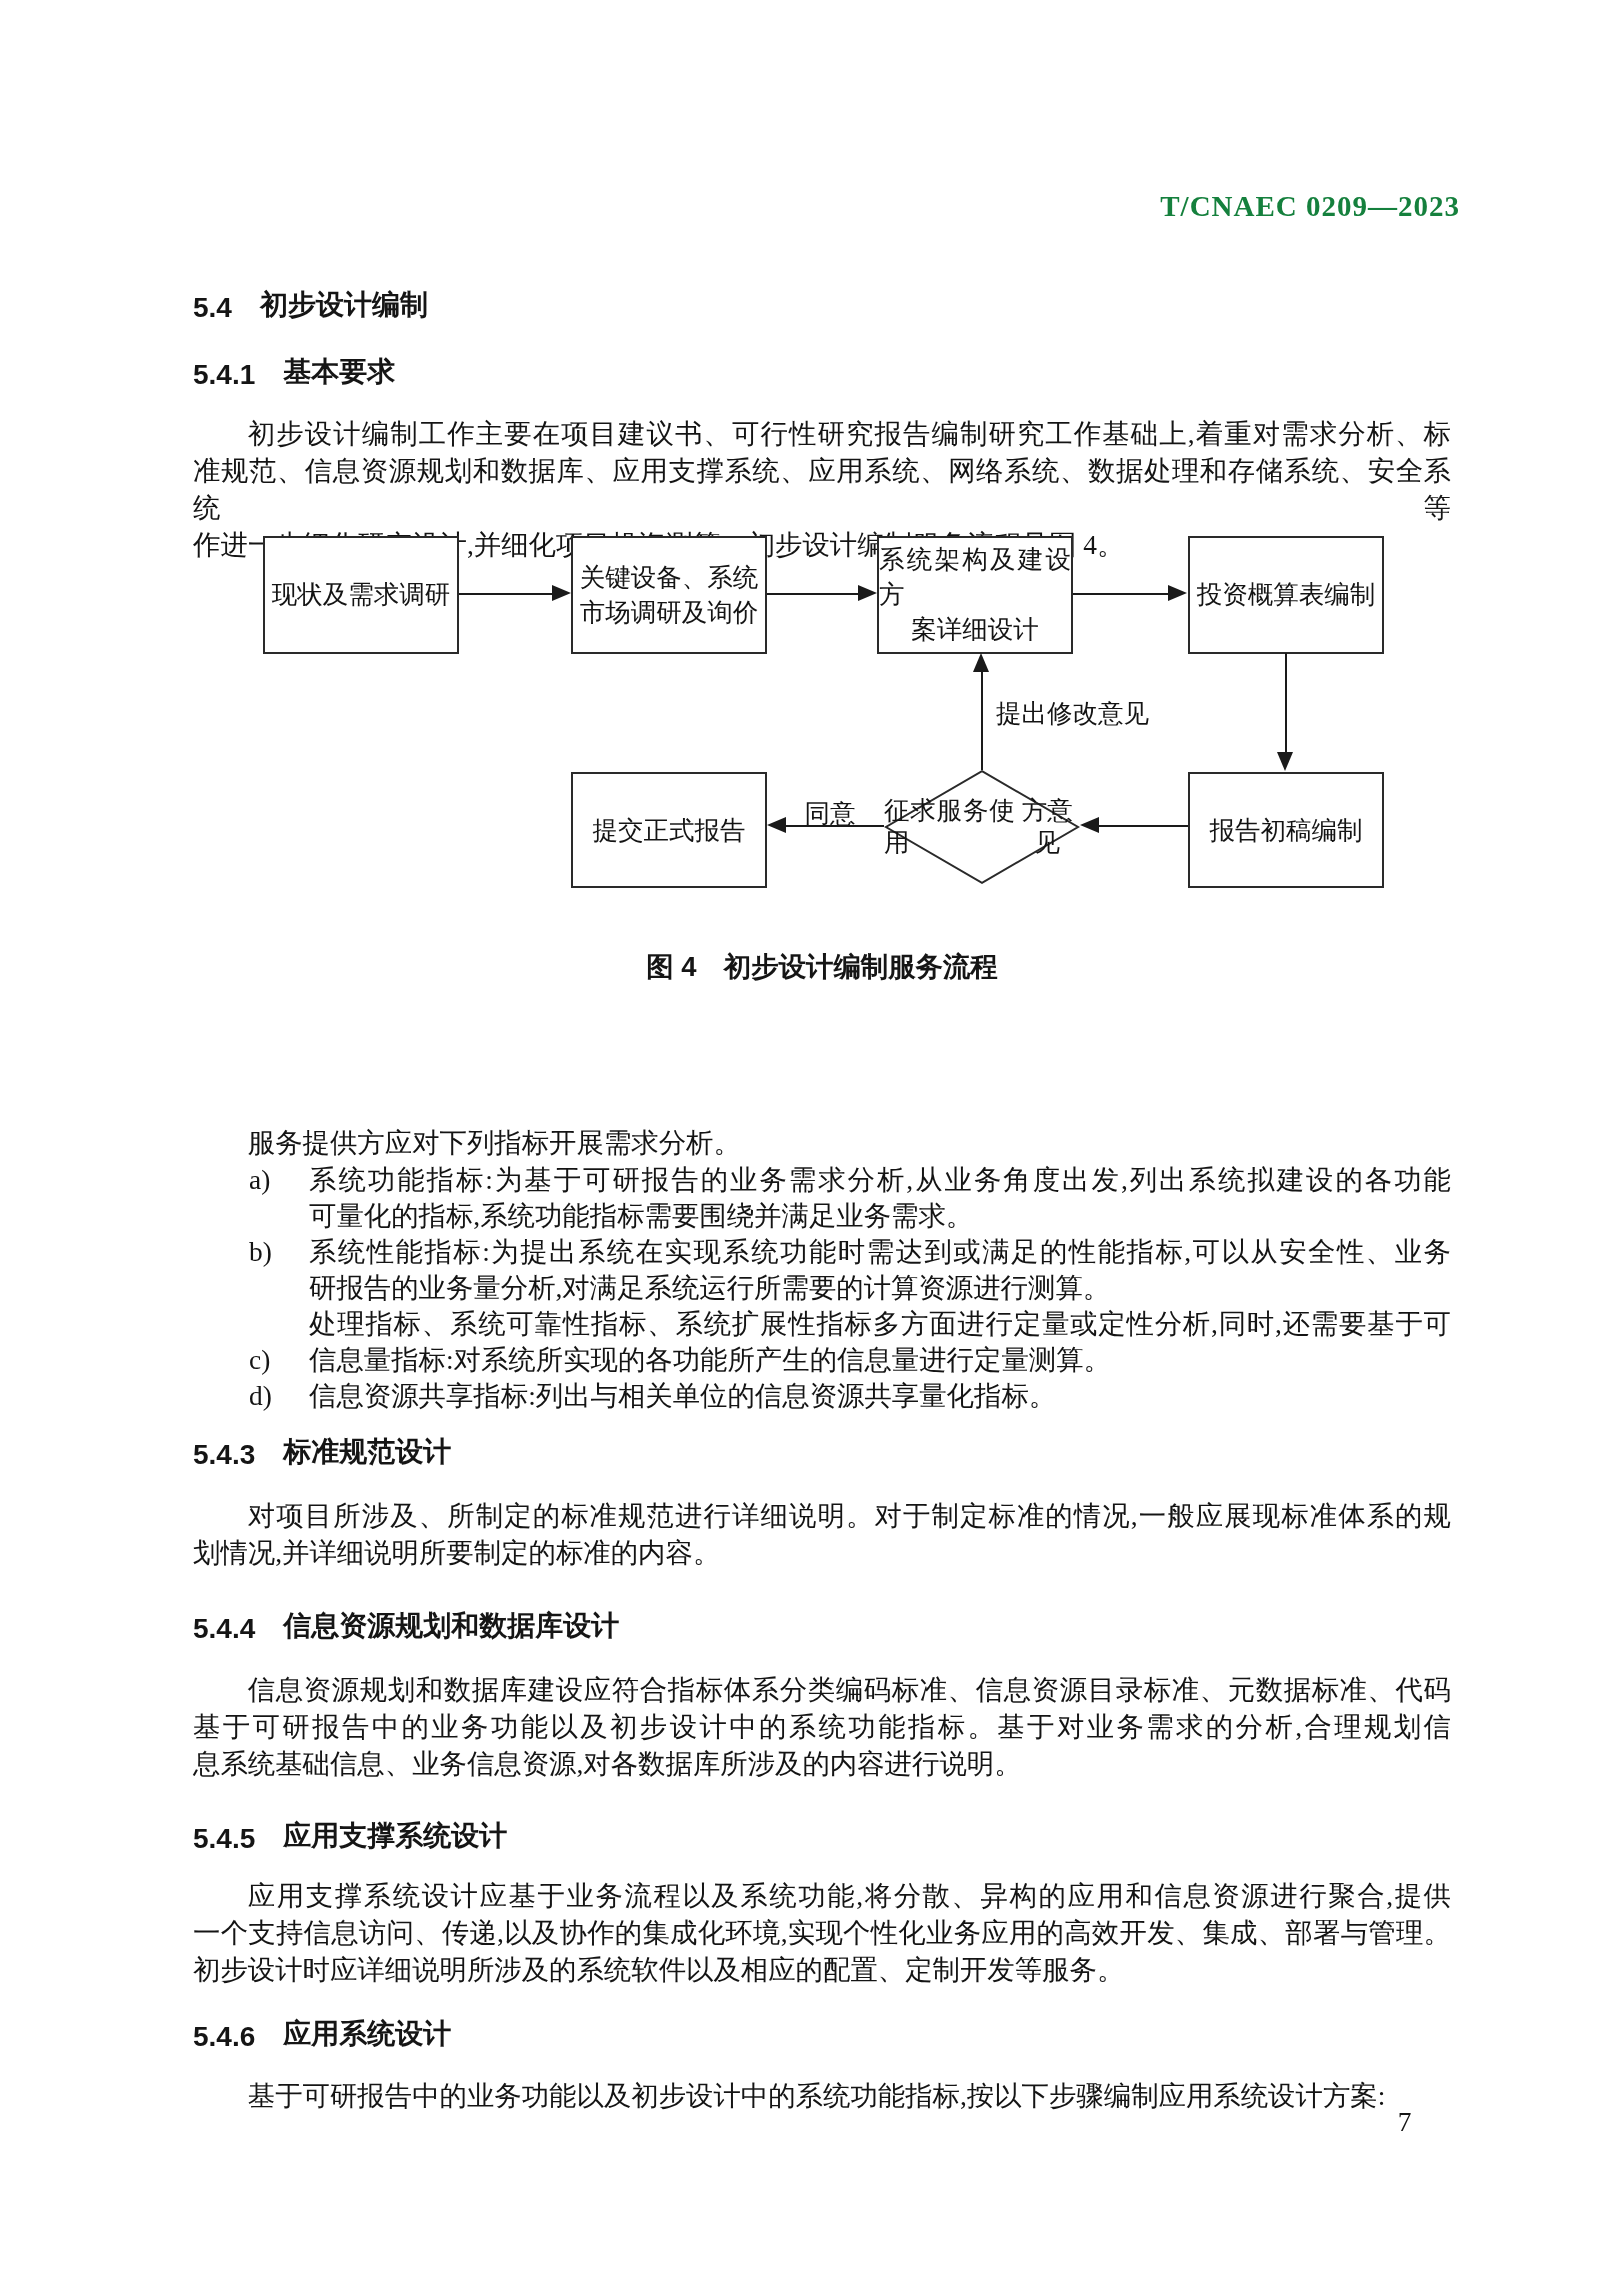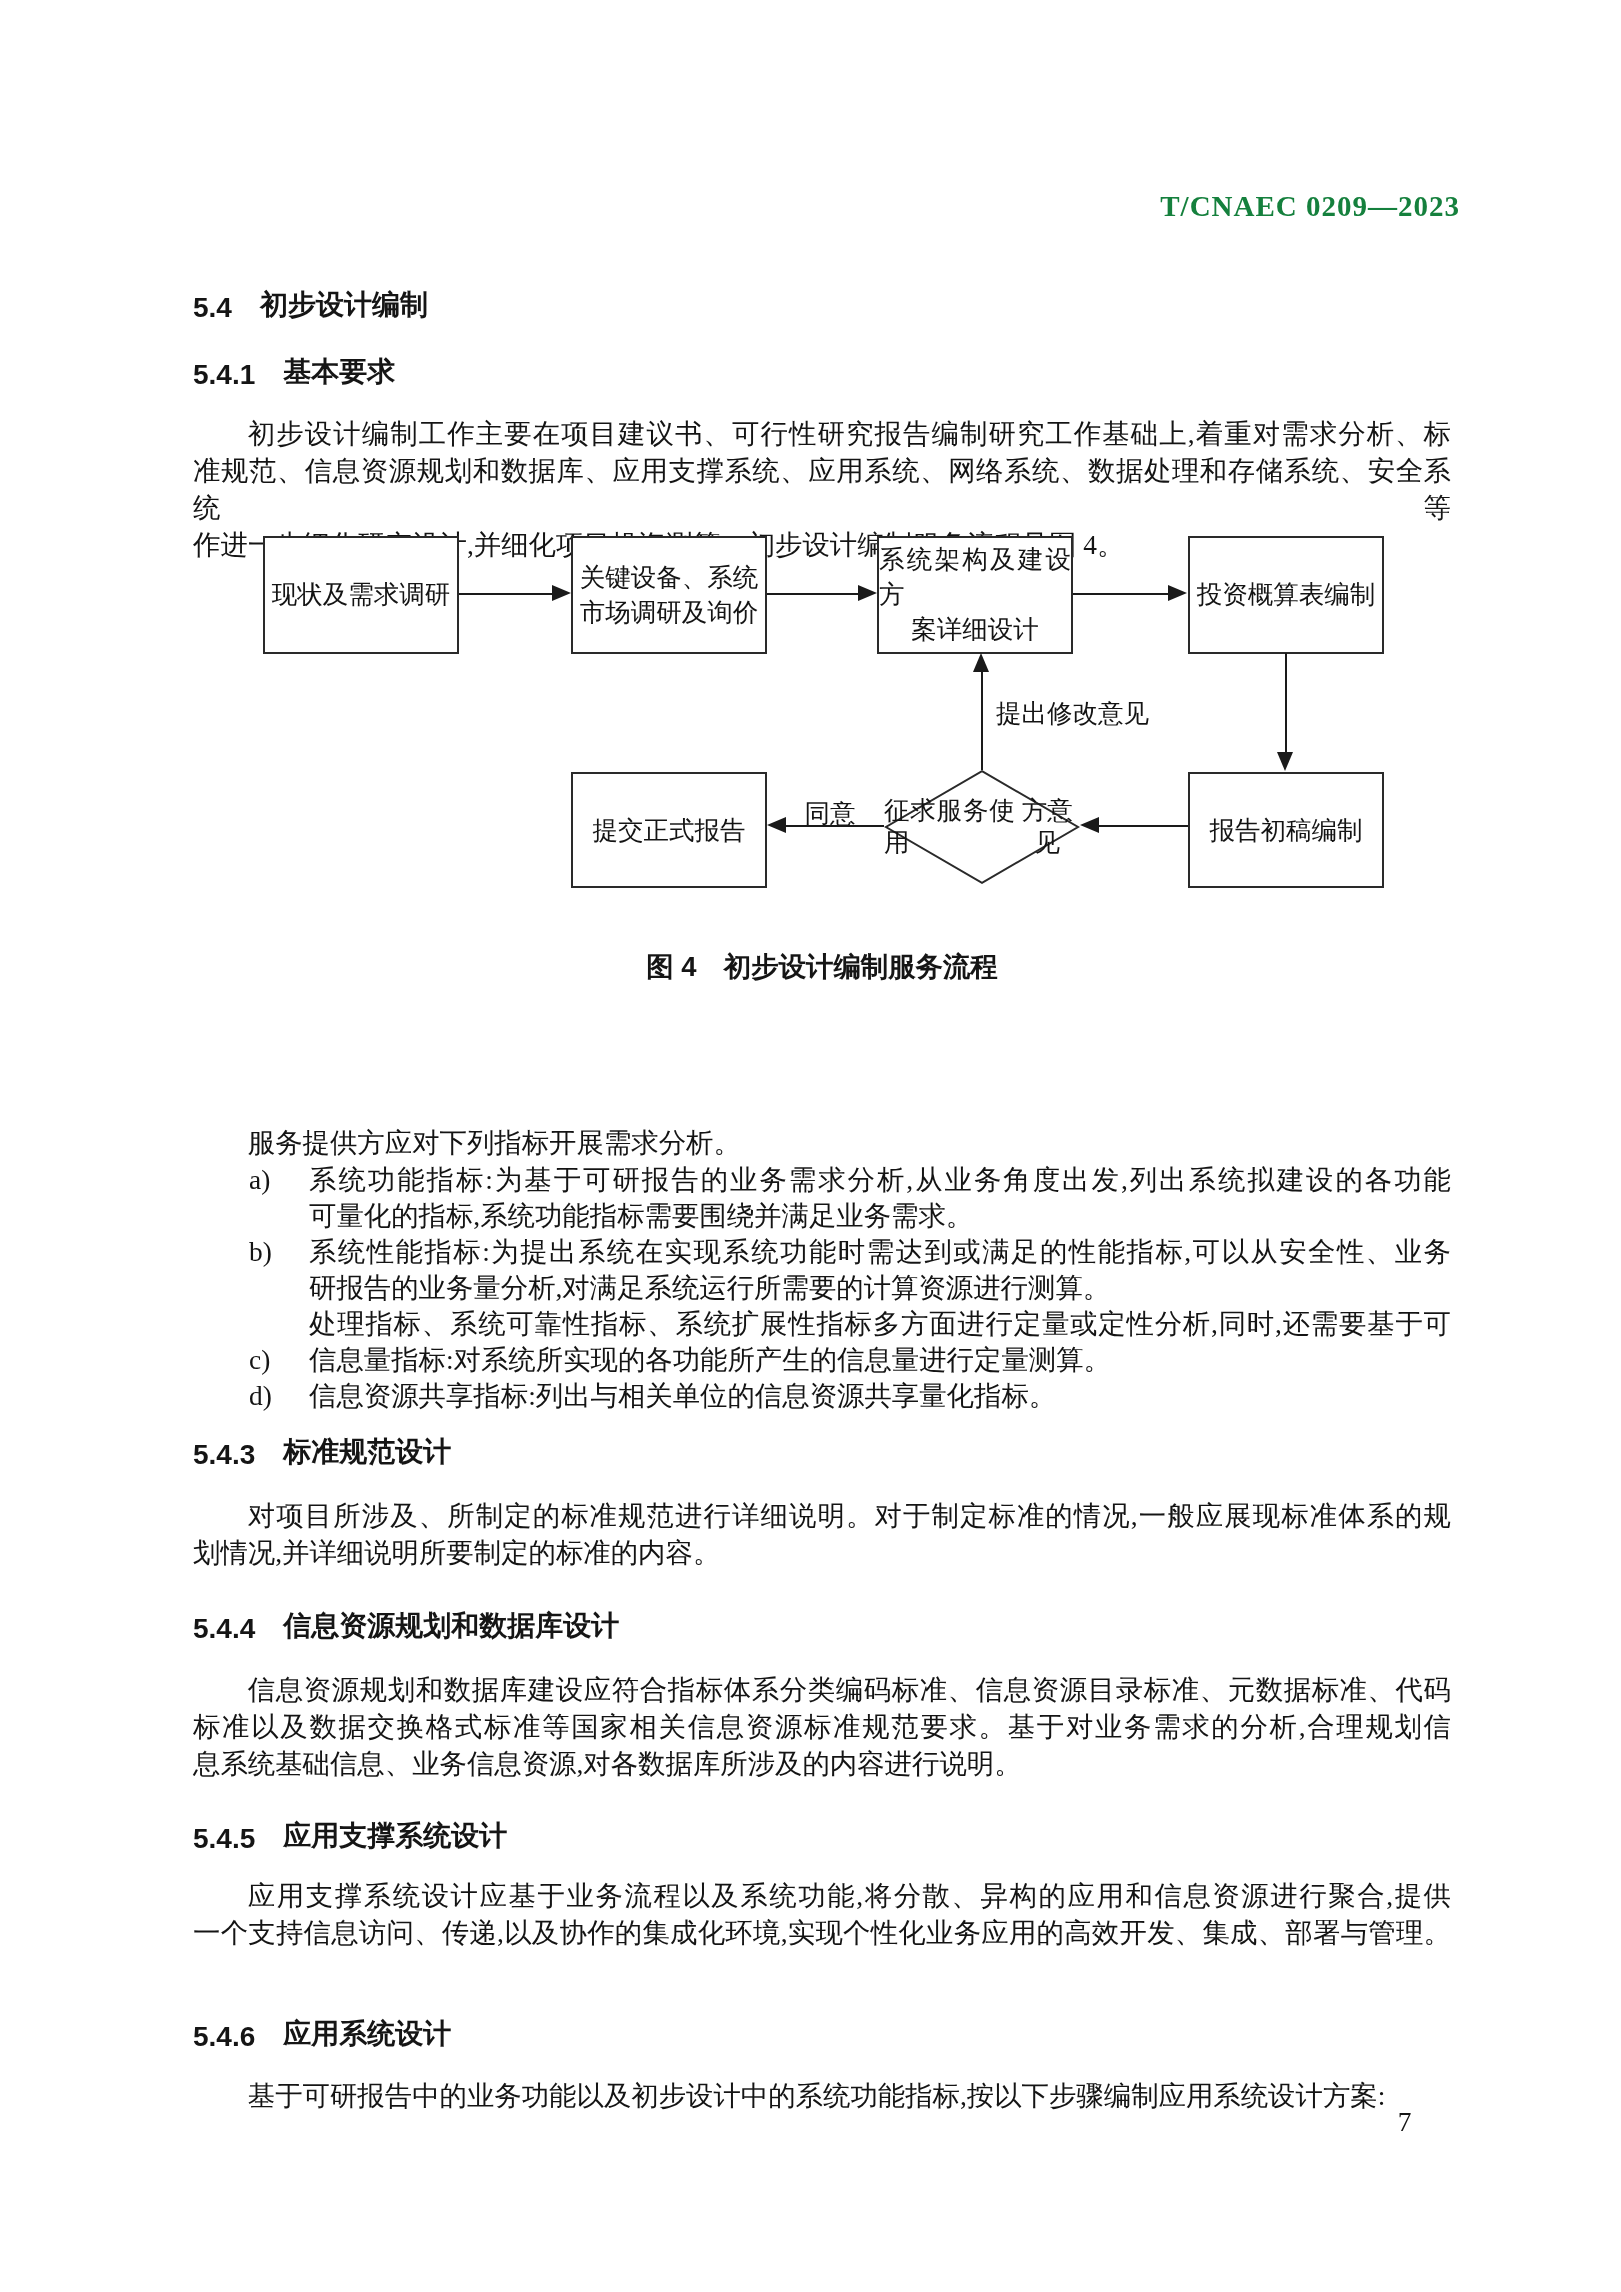--- a/index.html
+++ b/index.html
@@ -205,31 +205,32 @@
       <div class="ln j">对项目所涉及、所制定的标准规范进行详细说明。对于制定标准的情况,一般应展现标准体系的规</div>
       <div class="ln">划情况,并详细说明所要制定的标准的内容。</div>
     </div>
 
   <div class="hd" style="top:1607px">
     <span>5.4.4</span>
     <span>信息资源规划和数据库设计</span>
   </div>
   <div class="para" style="top:1672px">
       <div class="ln j">信息资源规划和数据库建设应符合指标体系分类编码标准、信息资源目录标准、元数据标准、代码</div>
-      <div class="ln j">标准以及数据交换格式标准等国家相关信息资源标准规范要求。基于对业务需求的分析,合理规划信</div>
+      <div class="ln j">基于可研报告中的业务功能以及初步设计中的系统功能指标。基于对业务需求的分析,合理规划信</div>
       <div class="ln">息系统基础信息、业务信息资源,对各数据库所涉及的内容进行说明。</div>
     </div>
 
   <div class="hd" style="top:1817px">
     <span>5.4.5</span>
     <span>应用支撑系统设计</span>
   </div>
   <div class="para" style="top:1878px">
       <div class="ln j">应用支撑系统设计应基于业务流程以及系统功能,将分散、异构的应用和信息资源进行聚合,提供</div>
       <div class="ln j">一个支持信息访问、传递,以及协作的集成化环境,实现个性化业务应用的高效开发、集成、部署与管理。</div>
+      <div class="ln">初步设计时应详细说明所涉及的系统软件以及相应的配置、定制开发等服务。</div>
     </div>
 
   <div class="hd" style="top:2015px">
     <span>5.4.6</span>
     <span>应用系统设计</span>
   </div>
   <div class="para" style="top:2078px">
       <div class="ln">基于可研报告中的业务功能以及初步设计中的系统功能指标,按以下步骤编制应用系统设计方案:</div>
     </div>
 

